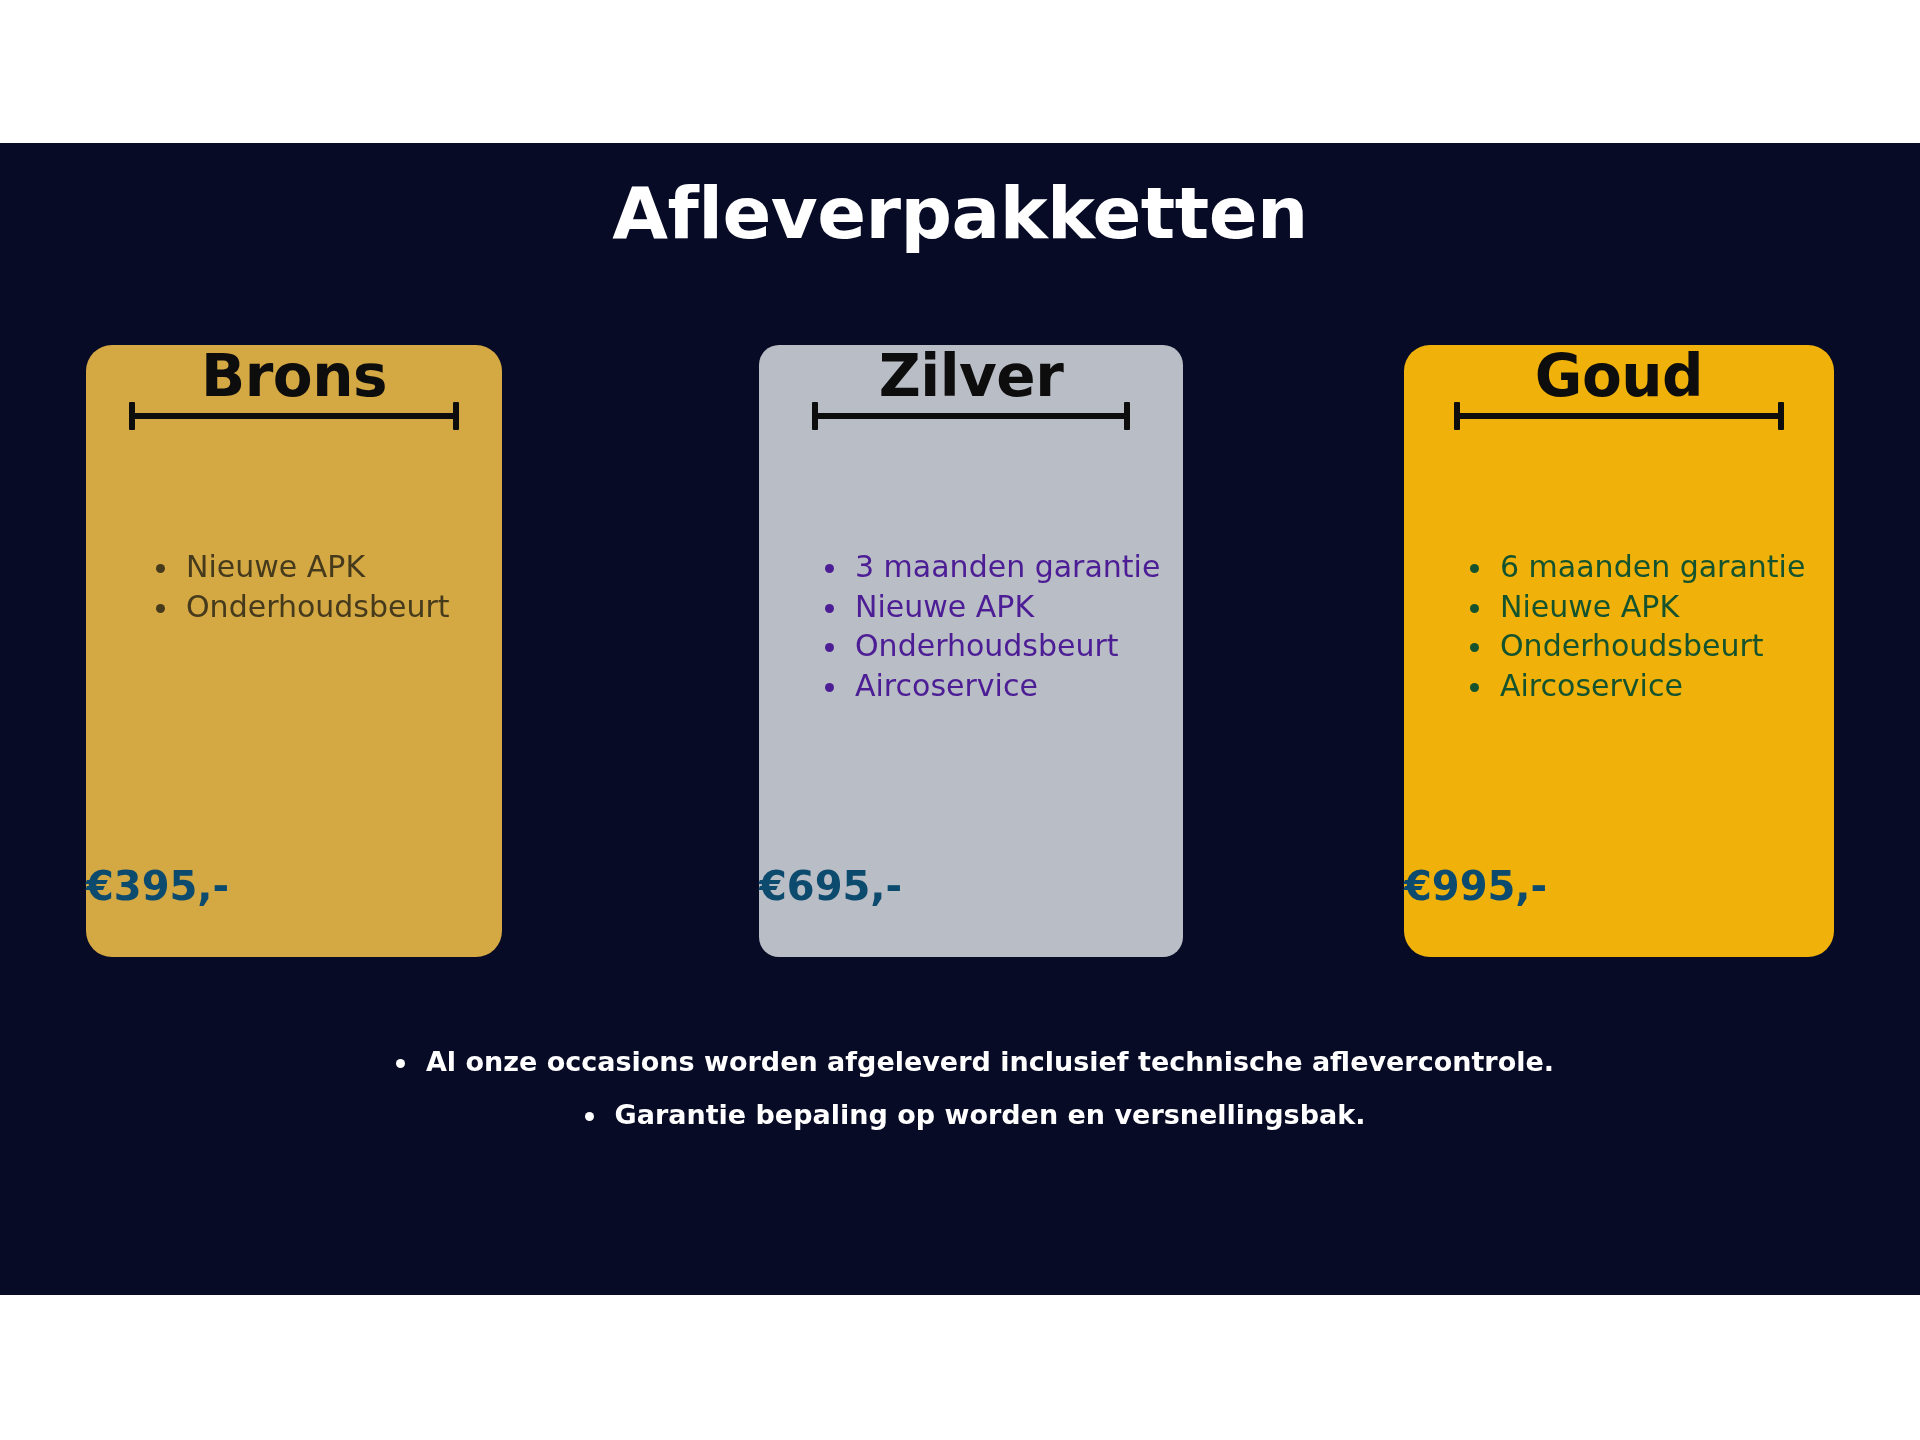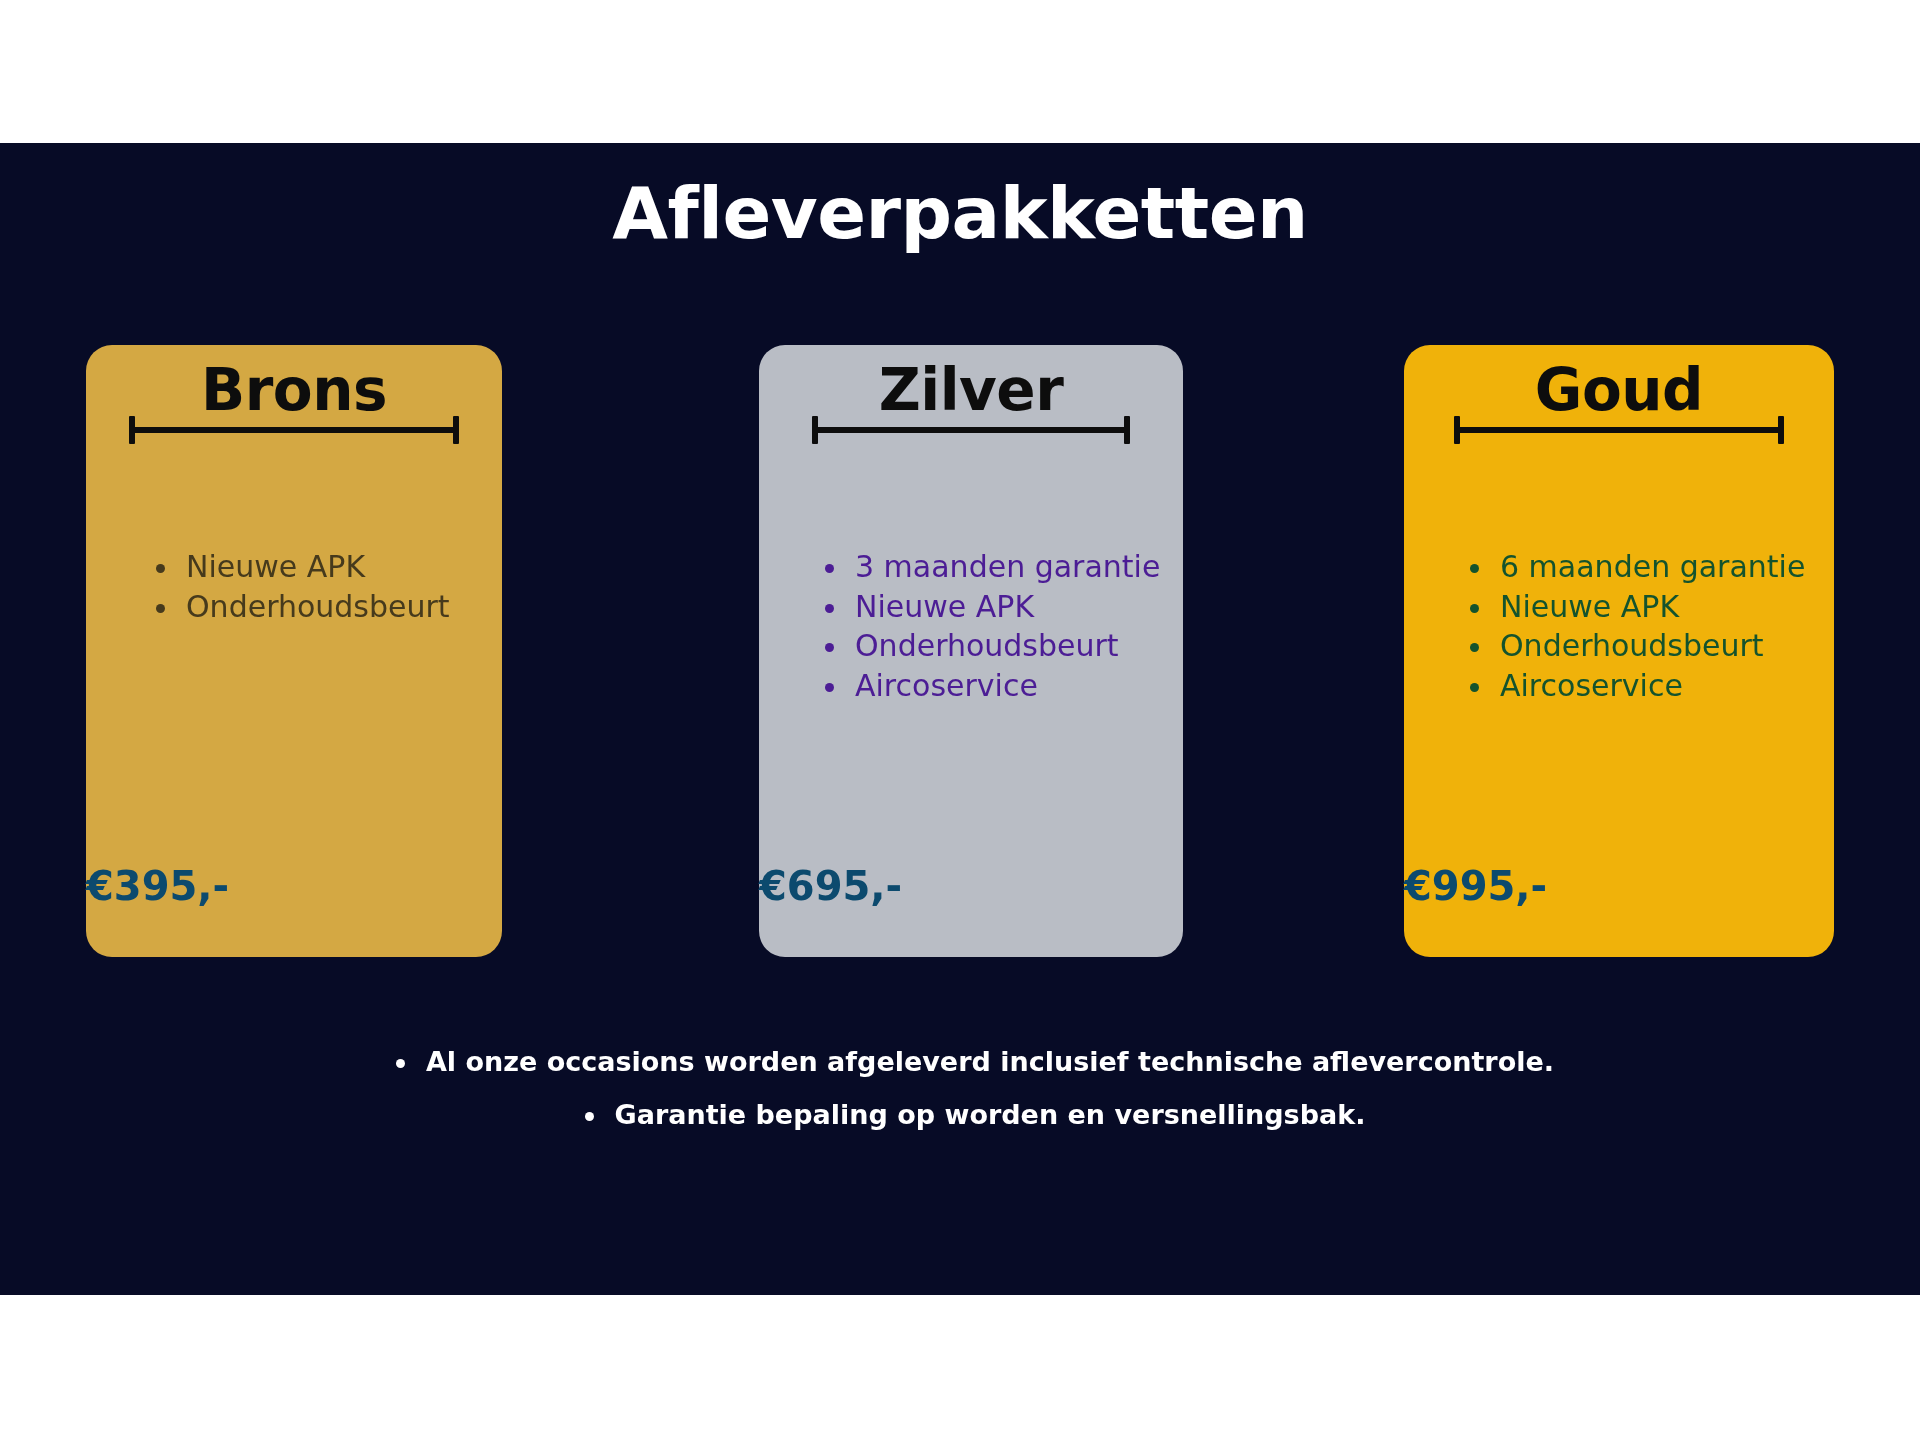--- a/index.html
+++ b/index.html
@@ -68,33 +68,33 @@
     left: 86px;
     width: 416px;
     height: 612px;
     background: #d4a843;
   }
   .card-silver {
     left: 759px;
     width: 424px;
     height: 612px;
     background: #b9bdc5;
+    border-radius: 20px;
   }
   .card-gold {
     left: 1404px;
     width: 430px;
     height: 612px;
     background: #f0b20a;
   }
 
   
   .card-head {
     position: relative;
     width: 100%;
-    padding-top: 14px;
     text-align: center;
   }
   .card-title {
     font-size: 58px;
     font-weight: 700;
     color: #0d0d0d;
     line-height: 1.08;
     letter-spacing: -0.5px;
     font-family: "DejaVu Sans", sans-serif;
   }

